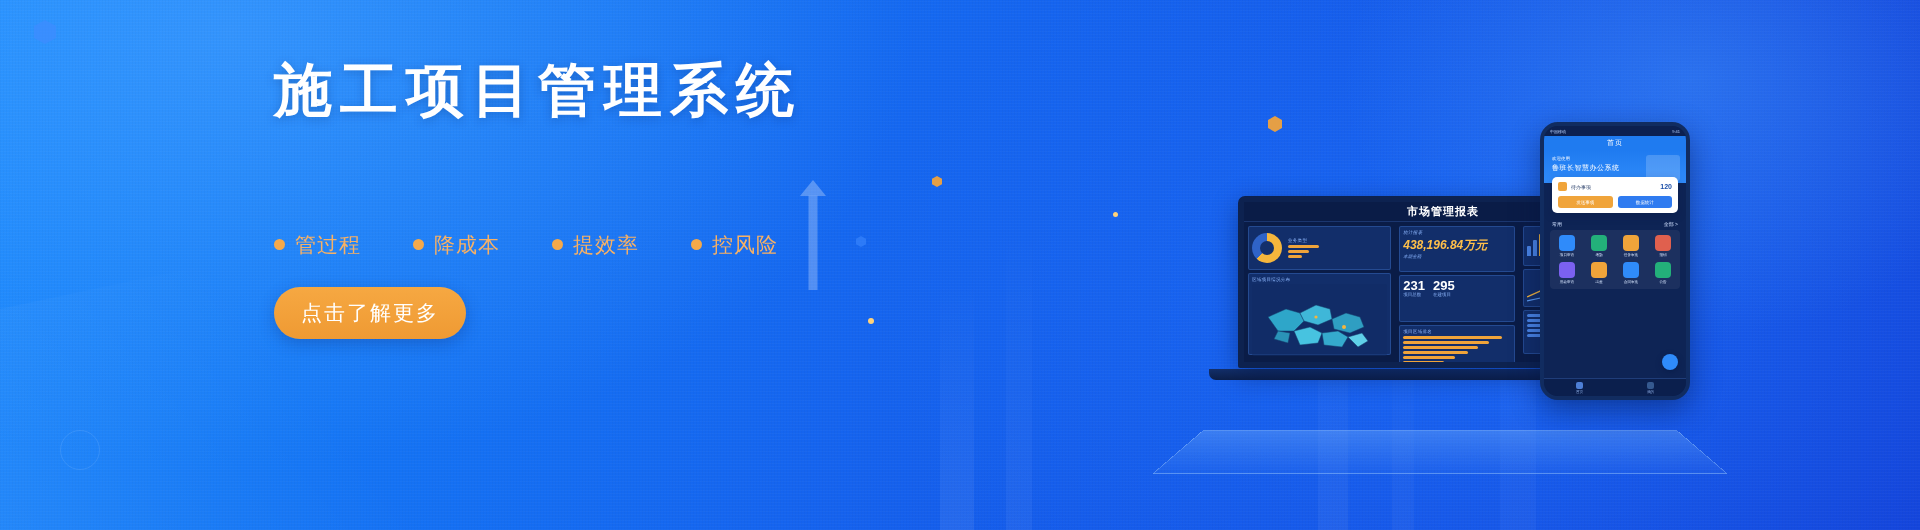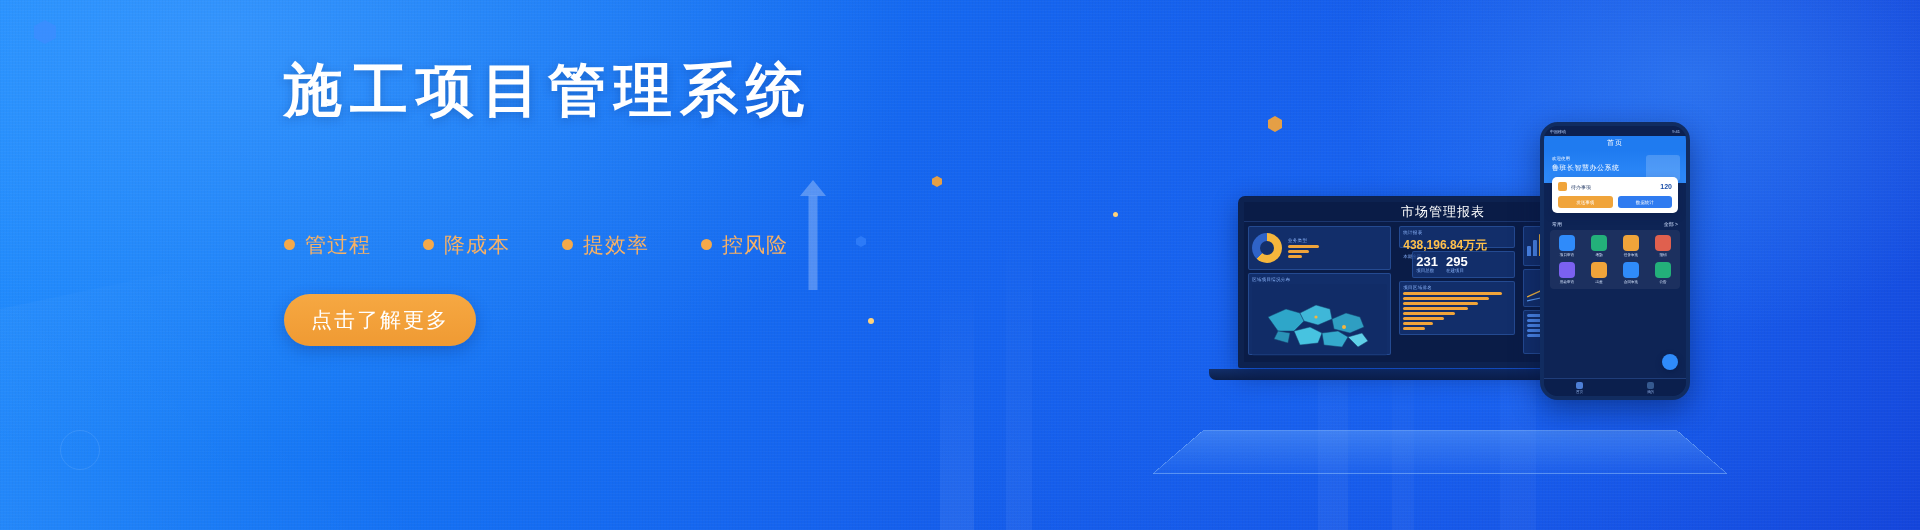--- a/index.html
+++ b/index.html
@@ -63,40 +63,40 @@
   }
   .arw { position:absolute; opacity:.35; }
   .arw .stem { position:absolute; left:50%; transform:translateX(-50%); width:9px; background:rgba(255,255,255,.75); }
   .arw .head {
     position:absolute; left:50%; transform:translateX(-50%); top:0;
     width:0; height:0; border-left:13px solid transparent; border-right:13px solid transparent;
     border-bottom:16px solid rgba(255,255,255,.80);
   }
 
   
-  .copy { position:absolute; left:284px; top:58px; width:620px; }
+  .copy { position:absolute; left:274px; top:58px; width:620px; }
   .title {
     font-size: 58px; font-weight: 700; color:#ffffff; letter-spacing: 8px;
     line-height: 1.12; text-shadow: 0 2px 10px rgba(0,30,90,.25);
     white-space: nowrap;
   }
   .subtitle {
     margin-top: 44px;
     font-size: 23px; color:#eef4ff; line-height: 1.72; letter-spacing: .5px;
     max-width: 520px; font-weight: 400;
   }
   .bullets { margin-top: 24px; display:flex; align-items:center; gap: 0; }
   .bullet { display:flex; align-items:center; margin-right: 52px; }
   .bullet .bdot {
     width: 11px; height: 11px; border-radius:50%;
     background:#f5a94a; margin-right: 10px; flex:none;
   }
   .bullet .blabel { font-size: 21px; color:#f7b165; letter-spacing: 1px; }
   .cta {
-    margin-top: 35px;
+    margin-top: 28px;
     width: 192px; height: 52px; border-radius: 26px;
     background: linear-gradient(180deg,#f6a842 0%, #ef9a33 100%);
     color:#ffffff; font-size: 21px; letter-spacing: 2px;
     display:flex; align-items:center; justify-content:center;
     border:none; cursor:pointer;
     box-shadow: 0 5px 16px rgba(10,40,110,.28);
   }
 
   
   .devices { position:absolute; right:0; top:0; width:760px; height:530px; }
@@ -120,21 +120,21 @@
   .laptop-base {
     width: 468px; height: 11px; margin-left:-29px; margin-top:1px;
     background: linear-gradient(180deg,#13306b,#0c1f49);
     border-radius: 0 0 7px 7px;
   }
   .dash { position:absolute; inset:0; background:#0a1c47; font-size:5px; color:#cfe0ff; }
   .dash-hd {
     height: 20px; display:flex; align-items:center; justify-content:center;
     border-bottom:1px solid rgba(90,150,255,.22);
   }
-  .dash-title { font-size: 13px; color:#ffffff; letter-spacing:1px; font-weight:400; }
+  .dash-title { font-size: 11px; color:#ffffff; letter-spacing:1px; font-weight:700; }
   .dash-body { position:absolute; top:20px; left:0; right:0; bottom:0; display:flex; }
   .col-l { width:38%; padding:4px; }
   .col-m { width:31%; padding:4px; }
   .col-r { width:31%; padding:4px; }
   .panel {
     background: rgba(22,54,120,.72); border:1px solid rgba(80,140,235,.30);
     border-radius:2px; padding:3px; margin-bottom:3px; position:relative;
   }
   .panel-t { font-size:4.5px; color:#8fb8ff; margin-bottom:2px; letter-spacing:.3px; }
   .kpi { font-size:12px; color:#ffc04a; font-weight:700; }
@@ -320,26 +320,26 @@
                       <path d="M18 44 L30 46 L28 56 L14 52 Z" fill="#2a93b8"></path>
                     </g>
                     <circle cx="84" cy="40" r="2" fill="#f5b63c"></circle>
                     <circle cx="56" cy="30" r="1.6" fill="#f5b63c"></circle>
                   </svg>
                 </div>
               </div>
             </div>
 
             <div class="col-m">
-              <div class="panel" style="height:22px;">
+              <div class="panel" style="height:46px;font-style:italic;">
                 <div class="panel-t">统计报表</div>
                 <div class="kpi">438,196.84万元</div>
                 <div class="kpi-sub">本期金额</div>
               </div>
-              <div class="panel" style="height:27px;margin-left:13px;">
+              <div class="panel" style="height:47px;">
                 <div class="num-row">
                   <div>
                     <div class="n">231</div>
                     <div class="nl">项目总数</div>
                   </div>
                   <div>
                     <div class="n">295</div>
                     <div class="nl">在建项目</div>
                   </div>
                 </div>

